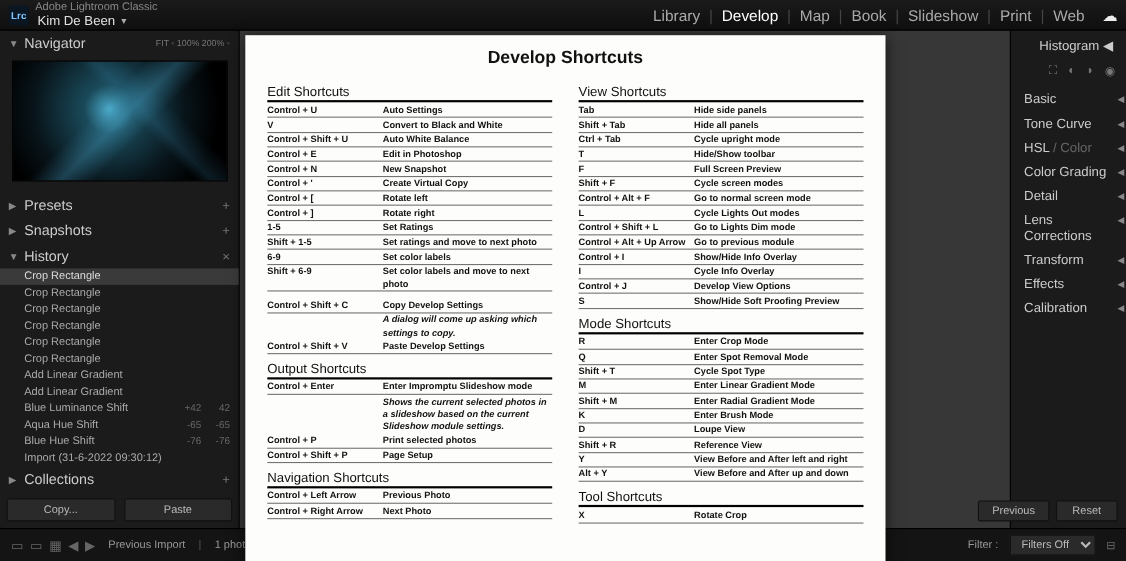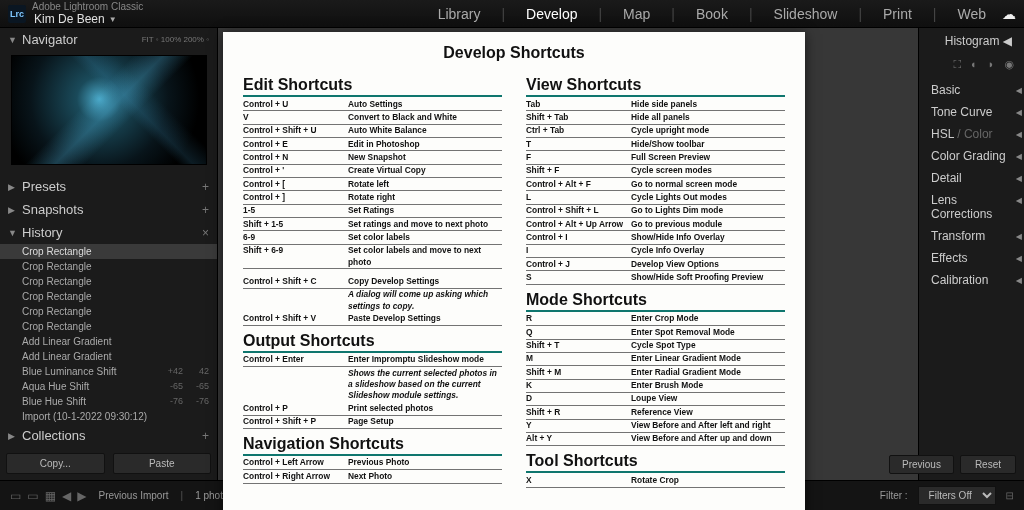--- a/index.html
+++ b/index.html
@@ -3,21 +3,21 @@
 <meta charset="utf-8">
 <style>
 * { margin: 0; padding: 0; box-sizing: border-box; font-family: "Segoe UI", Arial, sans-serif; }
 body { background: #000; width: 1024px; height: 510px; overflow: hidden; color: #ccc; font-size: 11px; }
 
 .app-header { height: 28px; background: linear-gradient(#1a1a1a,#0f0f0f); display: flex; align-items: center; padding: 0 8px; border-bottom: 1px solid #000; }
 .app-header .logo { width: 18px; height: 18px; background: #0a1622; color: #7fc7ff; font-size: 9px; font-weight: bold; display: flex; align-items: center; justify-content: center; border-radius: 2px; margin-right: 6px; }
 .app-header .titles { font-size: 10px; color: #888; line-height: 1.1; }
 .app-header .user { font-size: 12px; color: #e0e0e0; font-weight: 500; margin-left: 2px; display: flex; align-items: center; gap: 4px;}
 .app-header .user .tri { font-size: 8px; color: #aaa; }
-.module-picker { margin-left: auto; display: flex; gap: 13px; align-items: center; }
+.module-picker { margin-left: auto; display: flex; gap: 0; align-items: center; }
 .module-picker span { color: #aaa; font-size: 14px; padding: 0 8px; cursor: pointer; }
 .module-picker span.active { color: #fff; font-weight: 500; }
 .module-picker .sep { color: #444; padding: 0; }
 .cloud { margin-left: 8px; color: #eee; font-size: 14px; }
 
 .workspace { display: flex; height: 452px; }
 
 .left-panel { width: 218px; background: #1b1b1b; border-right: 1px solid #000; display: flex; flex-direction: column; }
 .right-panel { width: 106px; background: #1b1b1b; border-left: 1px solid #000; }
 .center { flex: 1; background: #373737; position: relative; display:flex; align-items:center; justify-content:center;}
@@ -48,21 +48,21 @@
 .footer { height: 30px; background: #141414; display: flex; align-items: center; padding: 0 10px; font-size: 10px; color: #999; gap: 12px; border-top:1px solid #000;}
 .footer .fname { color: #eee; font-weight:600;}
 .footer .right { margin-left:auto; display:flex; gap:10px; align-items:center;}
 .footer select { background:#2a2a2a; color:#bbb; border:1px solid #111; font-size:10px; padding:2px 6px;}
 .fs-icons{display:flex;gap:6px;align-items:center;color:#666;font-size:12px;}
 
 .doc { position: absolute; background: #fdfdfb; color: #111; width: 582px; height: 494px; top: 4px; left: 5px; padding: 12px 20px 8px; overflow: hidden; box-shadow: 0 2px 12px rgba(0,0,0,.6);}
 .doc h1 { text-align: center; font-size: 16px; font-weight: bold; margin-bottom: 8px; }
 .doc .cols { display: flex; gap: 24px; }
 .doc .col { flex: 1; }
-.doc h2 { font-size: 16px; font-weight: bold; border-bottom: 2px solid #0f766e; margin: 6px 0 1px; padding-bottom:1px;}
+.doc h2 { font-size: 12px; font-weight: normal; border-bottom: 2px solid #000000; margin: 6px 0 1px; padding-bottom:1px;}
 .doc .row { display: flex; border-bottom: 1px solid #737373; font-size: 8.4px; line-height: 1.35; padding: 0.5px 0;}
 .doc .row .k { width: 105px; flex-shrink:0; font-weight: bold; }
 .doc .row .v { flex: 1; font-weight: bold;}
 .doc .note { font-style: italic; font-weight:bold; }
 
 .prev-next{display:flex;gap:6px;}
 </style>
 </head>
 <body>
 
@@ -190,21 +190,21 @@
           </span>
         </div>
         <div>
           <span>Blue Hue Shift</span>
           <span class="vals">
             <span>-76</span>
             <span>-76</span>
           </span>
         </div>
         <div>
-          <span>Import (10-1-2022 09:30:12)</span>
+          <span>Import (31-6-2022 09:30:12)</span>
           <span class="vals">
             <span></span>
             <span></span>
           </span>
         </div>
       </div>
 
     <div class="panel-header" style="margin-top:auto;">
       <span class="tri">▶</span>
       <span>Collections</span>

